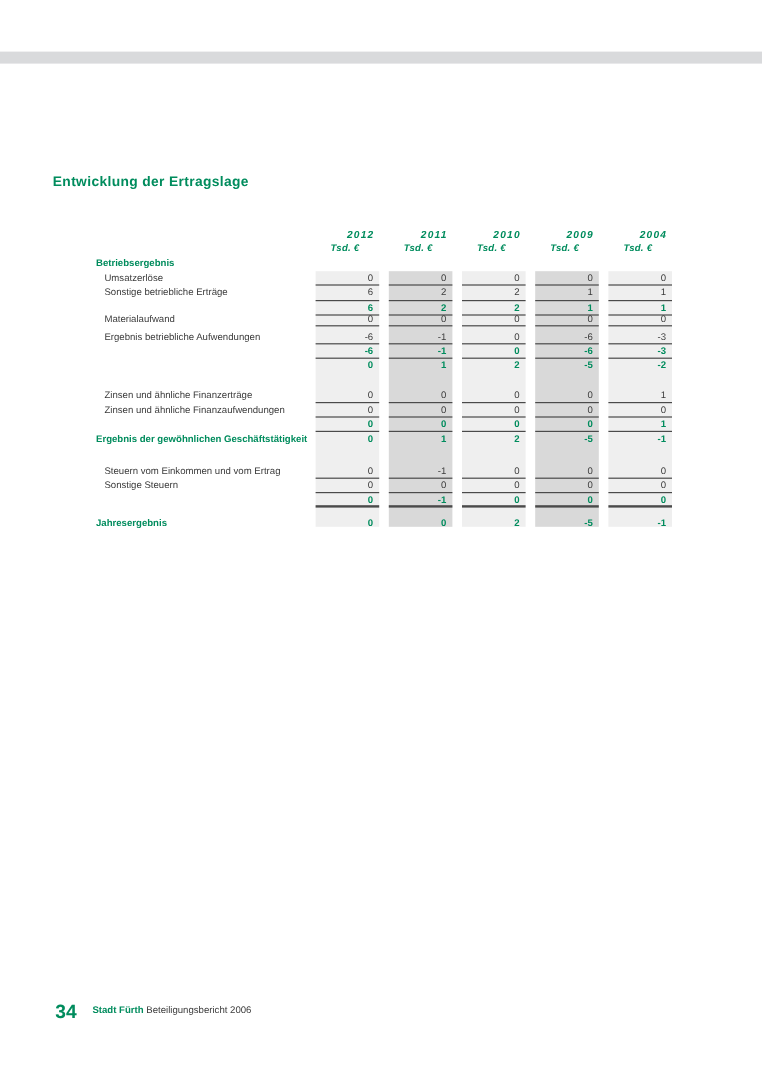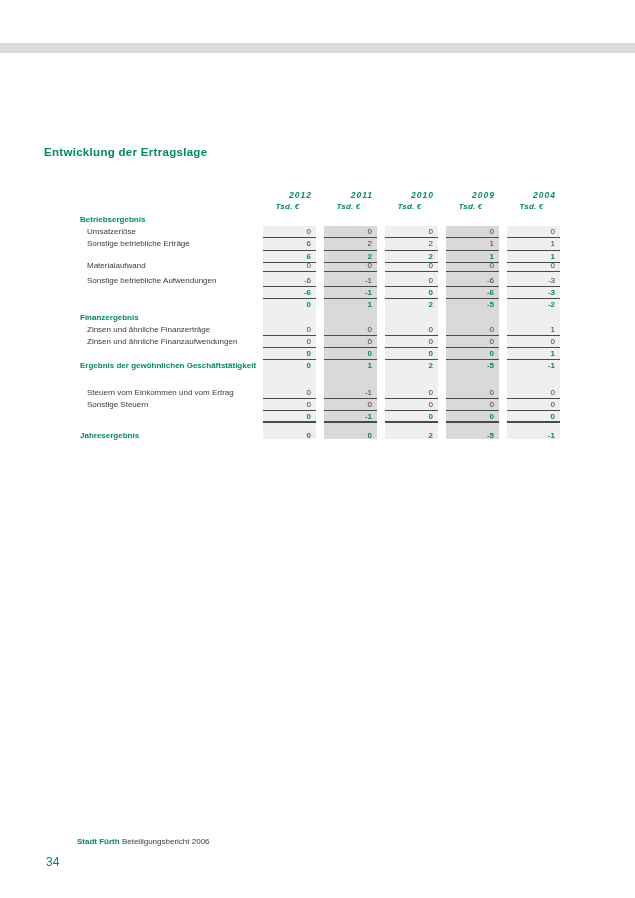--- a/index.html
+++ b/index.html
@@ -39,21 +39,21 @@
     position:absolute;box-sizing:border-box;text-align:right;
     padding-right:5px;font-size:8px;white-space:nowrap;
   }
   .vcell.item{color:#3b3b3b;}
   .vcell.subtotal,.vcell.result{color:#008c5d;font-weight:bold;}
   .u-thin{border-bottom:1px solid #4a4a4a;}
   .u-thick{border-bottom:2px solid #4a4a4a;}
   .footer{position:absolute;left:0;top:835px;width:635px;height:20px;}
   .footer .pagenum{
     position:absolute;left:46px;top:0;
-    font-size:12px;font-weight:normal;color:#008c5d;margin-top:20px;
+    font-size:16px;font-weight:bold;color:#008c5d;
   }
   .footer .brandline{
     position:absolute;left:77px;top:2px;font-size:8px;white-space:nowrap;
   }
   .footer .brand{color:#008c5d;font-weight:bold;}
   .footer .doc{color:#3b3b3b;}
 </style>
 </head>
 <body>
 
@@ -104,43 +104,40 @@
       </div>
       <div class="trow" style="top: 260px; height: 12.2px;">
         <span class="rlabel item" style="line-height: 12.2px;">Materialaufwand</span>
         <div class="vcell item u-thin" style="left: 263px; width: 53px; height: 12.2px; line-height: 12.2px;">0</div>
         <div class="vcell item u-thin" style="left: 324px; width: 53px; height: 12.2px; line-height: 12.2px;">0</div>
         <div class="vcell item u-thin" style="left: 385px; width: 53px; height: 12.2px; line-height: 12.2px;">0</div>
         <div class="vcell item u-thin" style="left: 446px; width: 53px; height: 12.2px; line-height: 12.2px;">0</div>
         <div class="vcell item u-thin" style="left: 507px; width: 53px; height: 12.2px; line-height: 12.2px;">0</div>
       </div>
       <div class="trow" style="top: 275px; height: 12.2px;">
-        <span class="rlabel item" style="line-height: 12.2px;">Sonstige betriebliche Aufwendungen</span>
+        <span class="rlabel item" style="line-height: 12.2px;">Ergebnis betriebliche Aufwendungen</span>
         <div class="vcell item u-thin" style="left: 263px; width: 53px; height: 12.2px; line-height: 12.2px;">-6</div>
         <div class="vcell item u-thin" style="left: 324px; width: 53px; height: 12.2px; line-height: 12.2px;">-1</div>
         <div class="vcell item u-thin" style="left: 385px; width: 53px; height: 12.2px; line-height: 12.2px;">0</div>
         <div class="vcell item u-thin" style="left: 446px; width: 53px; height: 12.2px; line-height: 12.2px;">-6</div>
         <div class="vcell item u-thin" style="left: 507px; width: 53px; height: 12.2px; line-height: 12.2px;">-3</div>
       </div>
       <div class="trow" style="top: 287.2px; height: 12.2px;">
         <div class="vcell subtotal u-thin" style="left: 263px; width: 53px; height: 12.2px; line-height: 12.2px;">-6</div>
         <div class="vcell subtotal u-thin" style="left: 324px; width: 53px; height: 12.2px; line-height: 12.2px;">-1</div>
         <div class="vcell subtotal u-thin" style="left: 385px; width: 53px; height: 12.2px; line-height: 12.2px;">0</div>
         <div class="vcell subtotal u-thin" style="left: 446px; width: 53px; height: 12.2px; line-height: 12.2px;">-6</div>
         <div class="vcell subtotal u-thin" style="left: 507px; width: 53px; height: 12.2px; line-height: 12.2px;">-3</div>
       </div>
       <div class="trow" style="top: 299.4px; height: 12.2px;">
         <div class="vcell subtotal" style="left: 263px; width: 53px; height: 12.2px; line-height: 12.2px;">0</div>
         <div class="vcell subtotal" style="left: 324px; width: 53px; height: 12.2px; line-height: 12.2px;">1</div>
         <div class="vcell subtotal" style="left: 385px; width: 53px; height: 12.2px; line-height: 12.2px;">2</div>
         <div class="vcell subtotal" style="left: 446px; width: 53px; height: 12.2px; line-height: 12.2px;">-5</div>
         <div class="vcell subtotal" style="left: 507px; width: 53px; height: 12.2px; line-height: 12.2px;">-2</div>
-      </div>
-      <div class="trow" style="top: 311.6px; height: 12.2px;">
-        <span class="rlabel section" style="line-height: 12.2px;">Finanzergebnis</span>
       </div>
       <div class="trow" style="top: 323.8px; height: 12.2px;">
         <span class="rlabel item" style="line-height: 12.2px;">Zinsen und ähnliche Finanzerträge</span>
         <div class="vcell item u-thin" style="left: 263px; width: 53px; height: 12.2px; line-height: 12.2px;">0</div>
         <div class="vcell item u-thin" style="left: 324px; width: 53px; height: 12.2px; line-height: 12.2px;">0</div>
         <div class="vcell item u-thin" style="left: 385px; width: 53px; height: 12.2px; line-height: 12.2px;">0</div>
         <div class="vcell item u-thin" style="left: 446px; width: 53px; height: 12.2px; line-height: 12.2px;">0</div>
         <div class="vcell item u-thin" style="left: 507px; width: 53px; height: 12.2px; line-height: 12.2px;">1</div>
       </div>
       <div class="trow" style="top: 336px; height: 12.2px;">

